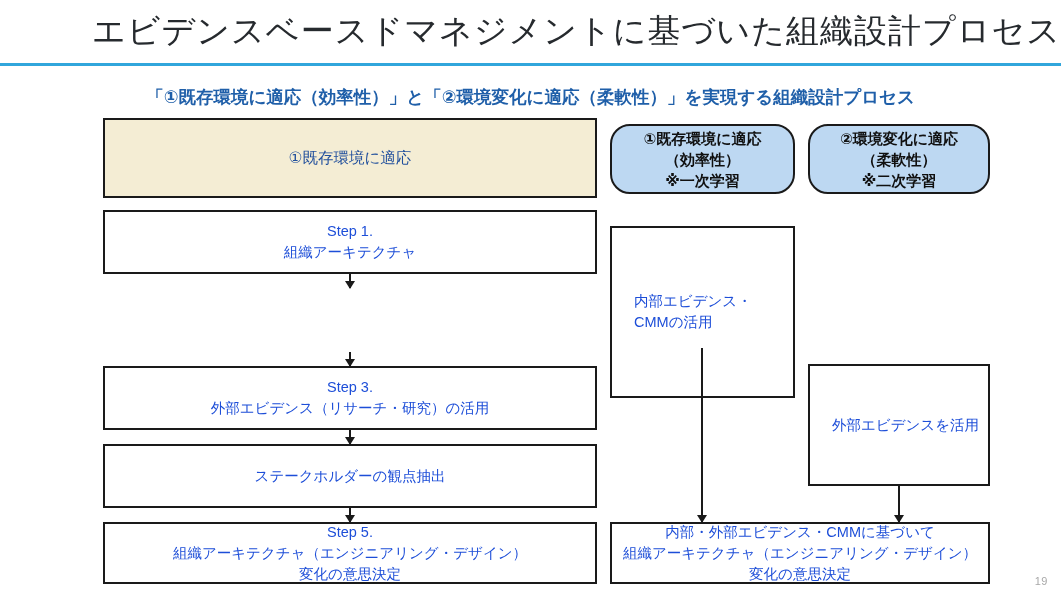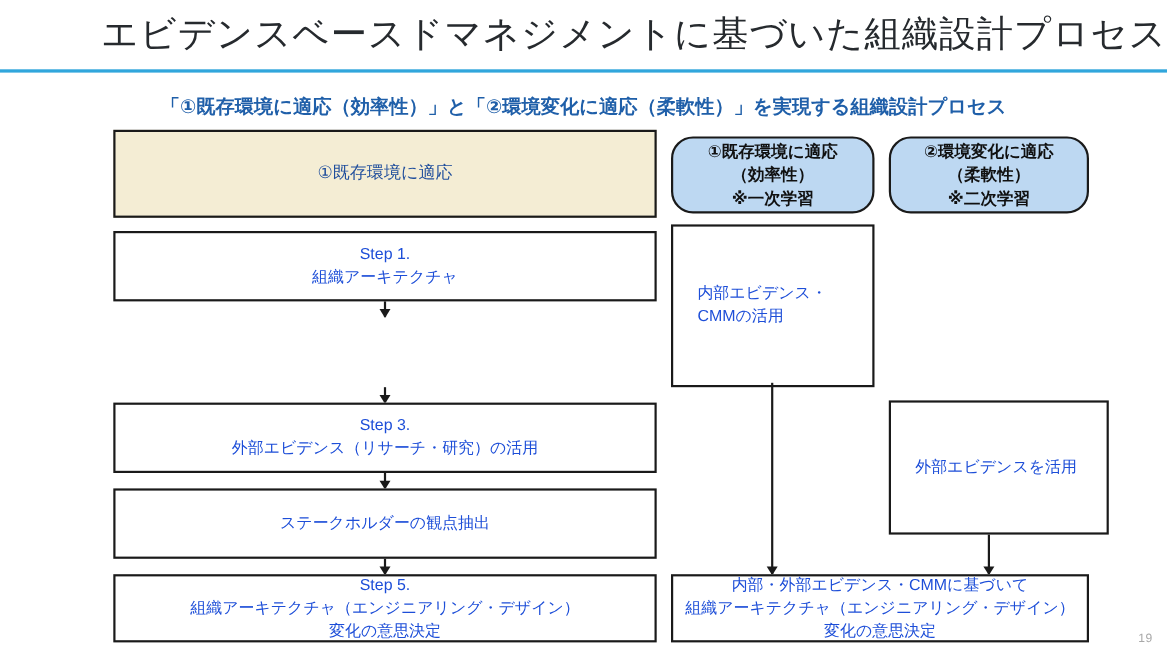--- a/index.html
+++ b/index.html
@@ -163,30 +163,30 @@
   </div>
 
   <div class="box box--blue" style="left:808px;top:124px;width:182px;height:70px;">
     <span class="txt">
       <span class="ln">②環境変化に適応</span>
       <span class="ln">（柔軟性）</span>
       <span class="ln">※二次学習</span>
     </span>
   </div>
 
-  <div class="box box--left-text" style="left:610px;top:204px;width:185px;height:148px;">
+  <div class="box box--left-text" style="left:610px;top:226px;width:185px;height:172px;">
     <span class="txt">
       <span class="ln">内部エビデンス・</span>
       <span class="ln">CMMの活用</span>
     </span>
   </div>
 
   <div class="arrow" style="left:701px;top:348px;height:174px;"></div>
 
-  <div class="box box--left-text" style="left:808px;top:364px;width:200px;height:122px;">
+  <div class="box box--left-text" style="left:808px;top:364px;width:182px;height:122px;">
     <span class="txt">
       <span class="ln">外部エビデンスを活用</span>
     </span>
   </div>
 
   <div class="arrow" style="left:898px;top:486px;height:36px;"></div>
 
   <div class="box" style="left:610px;top:522px;width:380px;height:62px;">
     <span class="txt">
       <span class="ln">内部・外部エビデンス・CMMに基づいて</span>

